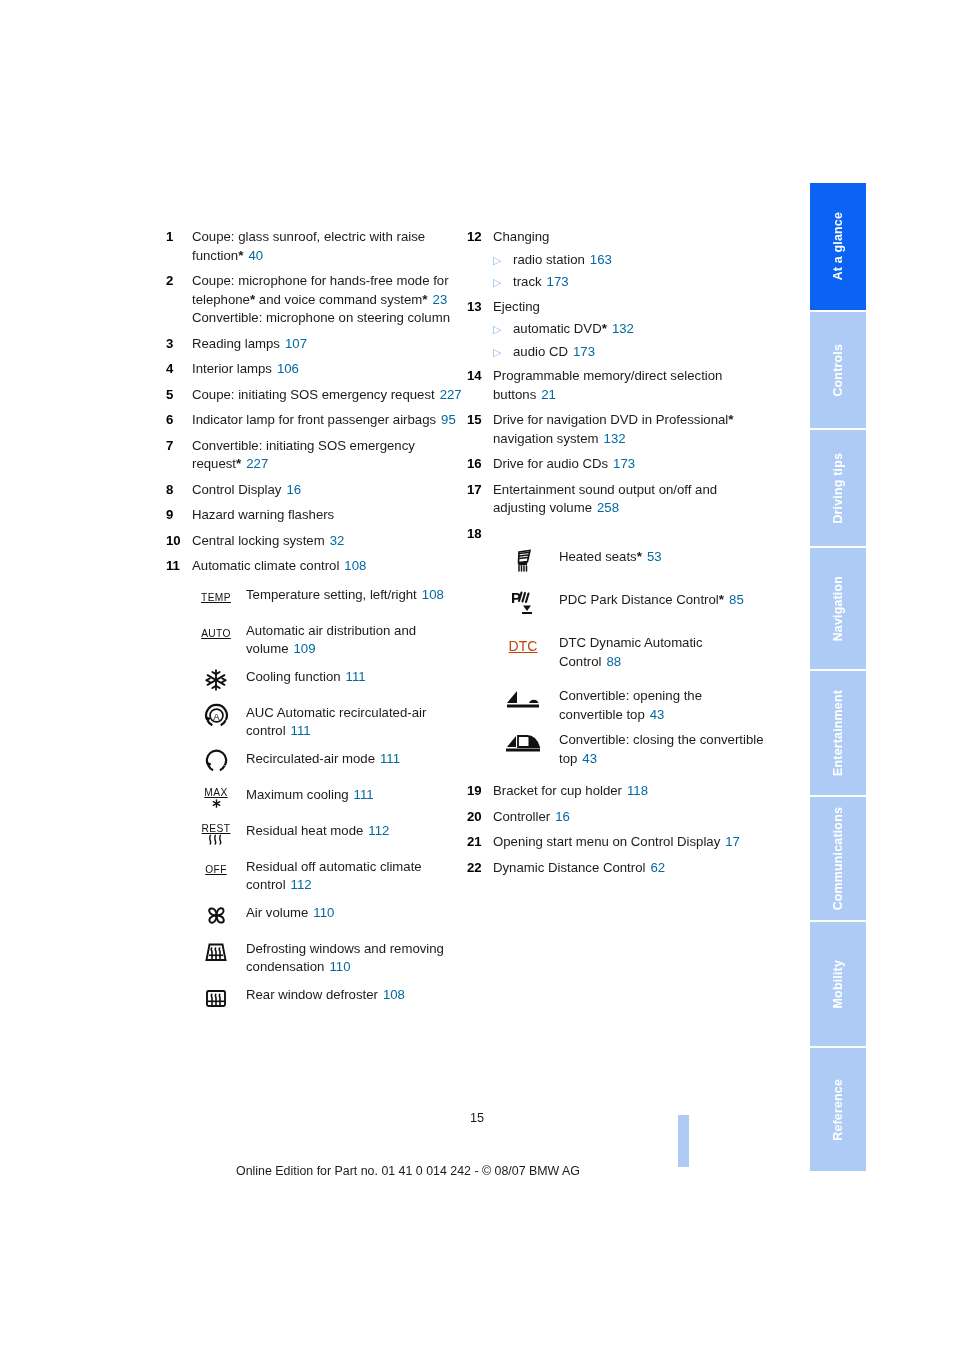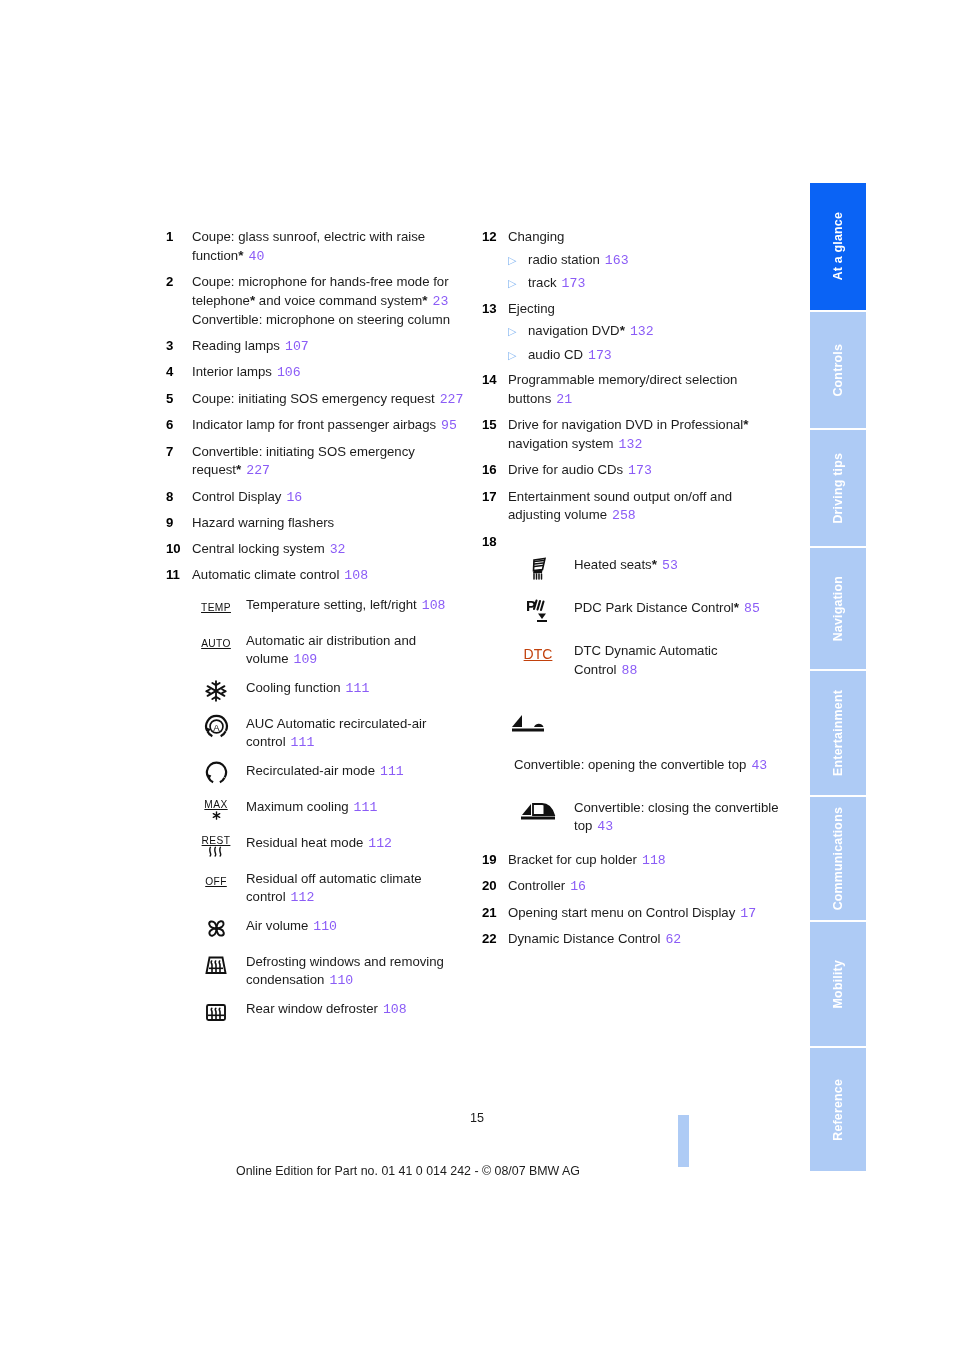--- a/index.html
+++ b/index.html
@@ -9,39 +9,39 @@
     font-family:"Liberation Sans","DejaVu Sans",sans-serif;
     position:relative;
     overflow:hidden;
     -webkit-font-smoothing:antialiased;
   }
   .page{position:absolute;inset:0;}
 
   
   .col{position:absolute;top:228px;width:300px;}
   .col-left{left:166px;}
-  .col-right{left:482px;}
+  .col-right{left:467px;}
 
   
   .entry{display:flex;align-items:flex-start;margin-bottom:7px;}
   .entry .num{
     flex:0 0 26px;
     font-weight:bold;
     font-size:13.2px;
     line-height:18.5px;
     color:#000;
     text-align:left;
   }
   .entry .txt{
     flex:1 1 auto;
     font-size:13.2px;
     line-height:18.5px;
     color:#1c1c1c;
   }
-  .pg{color:#8b5cf6;margin-left:5px;font-family:Liberation Mono, monospace;}
+  .pg{color:#0369a1;margin-left:5px;}
   .ast{font-weight:bold;font-size:13.5px;}
 
   
   .sub{display:flex;align-items:flex-start;margin:4px 0 4px 0;padding-left:26px;}
   .sub .tri{
     flex:0 0 20px;
     color:#7fb2f0;
     font-size:11px;
     line-height:18.5px;
   }
@@ -347,21 +347,21 @@
       <div class="tri">▷</div>
       <div class="txt"><span>track</span><span class="pg">173</span></div>
     </div>
 
     <div class="entry" style="margin-bottom:2px;margin-top:6px;">
       <div class="num">13</div>
       <div class="txt"><span>Ejecting</span></div>
     </div>
     <div class="sub">
       <div class="tri">▷</div>
-      <div class="txt"><span>navigation DVD</span><span class="ast">*</span><span class="pg">132</span></div>
+      <div class="txt"><span>automatic DVD</span><span class="ast">*</span><span class="pg">132</span></div>
     </div>
     <div class="sub">
       <div class="tri">▷</div>
       <div class="txt"><span>audio CD</span><span class="pg">173</span></div>
     </div>
 
     <div class="entry" style="margin-top:6px;">
       <div class="num">14</div>
       <div class="txt"><span>Programmable memory/direct selection buttons</span><span class="pg">21</span></div>
     </div>
@@ -423,21 +423,21 @@
         <div class="ilabel"><span>PDC Park Distance Control</span><span class="ast">*</span><span class="pg">85</span></div>
       </div>
 
       <div class="iconrow">
         <div class="ibox">
           <div class="txticon dtc">DTC</div>
         </div>
         <div class="ilabel"><span>DTC Dynamic Automatic Control</span><span class="pg">88</span></div>
       </div>
 
-      <div class="iconrow" style="margin-bottom:20px;flex-direction:column;">
+      <div class="iconrow" style="margin-bottom:4px;">
         <div class="ibox">
           <svg width="40" height="22" viewBox="0 0 40 22">
             <polygon points="4,15 14,3 14,15" fill="#111"></polygon>
             <rect x="4" y="16.5" width="32" height="3" fill="#111"></rect>
             <path d="M26 15 C28 10.5 34 11 35.5 15 Z" fill="#111"></path>
           </svg>
         </div>
         <div class="ilabel"><span>Convertible: opening the convertible top</span><span class="pg">43</span></div>
       </div>
 

